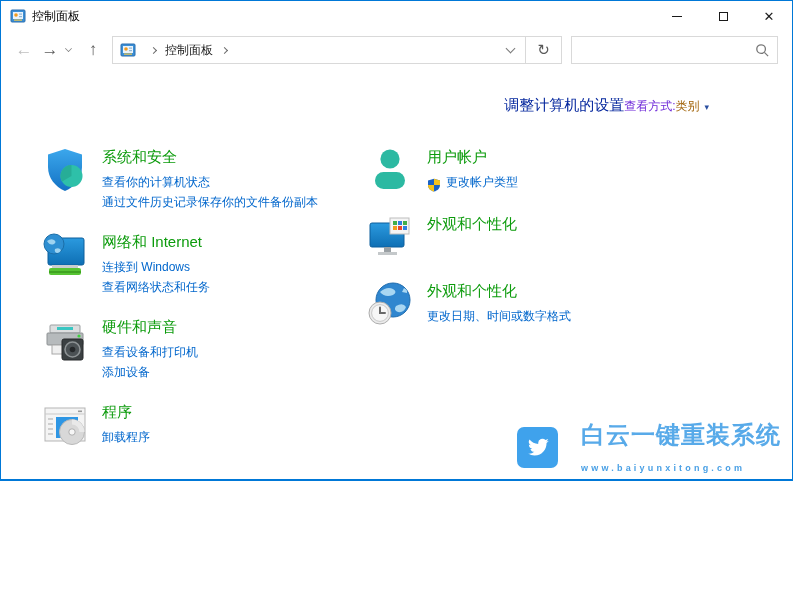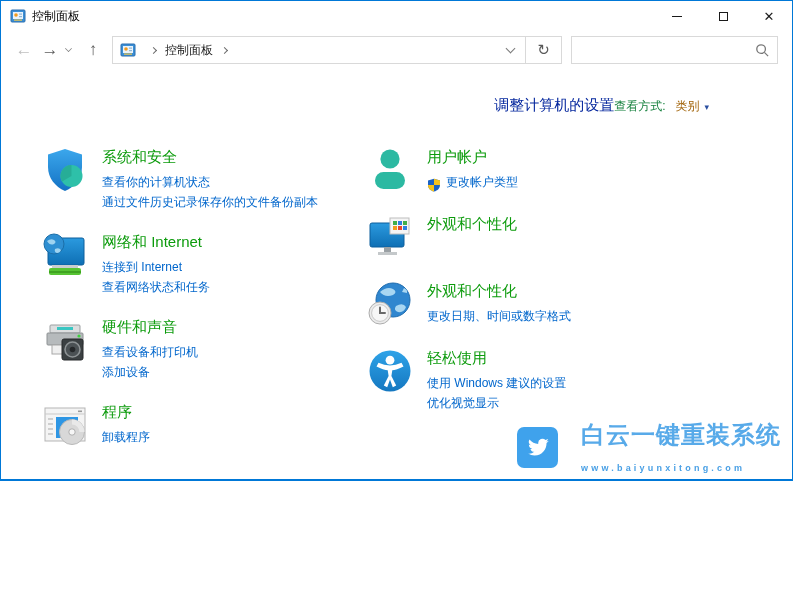--- a/index.html
+++ b/index.html
@@ -40,21 +40,21 @@
     flex:none; width:207px; height:28px; border:1px solid #d9d9d9; background:#fff;
     display:flex; align-items:center;
   }
   .searchbox input { flex:1 1 auto; border:none; outline:none; height:100%; font-size:12px; padding-left:8px; min-width:0; font-family:inherit; }
   .searchbox .mag { flex:none; width:30px; display:flex; align-items:center; justify-content:center; }
   
   .content { padding-top:27px; }
   .head-row { display:flex; justify-content:flex-end; align-items:baseline; padding:0 83px 0 60px; }
   .page-title { font-size:15px; color:#06289E; }
   .view-by { font-size:12px; display:flex; align-items:center; }
-  .view-by .lbl { color:#15803d; margin-right:10px; }
+  .view-by .lbl { color:#6d28d9; }
   .view-by .val { color:#a16207; }
   .view-by .tri { font-size:9px; color:#2a4fa0; margin-left:5px; }
   .cats { margin-top:31px; padding-left:40px; display:grid; grid-template-columns:325px auto; }
   .col { display:flex; flex-direction:column; }
   .cat-item { display:flex; margin-bottom:19px; }
   .cat-icon { width:48px; height:48px; flex:none; margin-right:13px; }
   .cat-text { padding-top:2px; }
   .cat-title { display:block; font-size:15px; color:#0C9B0C; margin-bottom:5px; }
   .cat-link { display:flex; align-items:flex-end; font-size:12px; color:#0066CC; line-height:20px; }
   .uac { width:14px; height:14px; margin-right:5px; flex:none; }
@@ -273,21 +273,21 @@
               </span>
             </div>
           </div>
           <div class="cat-item">
             <svg class="cat-icon">
               <use href="#sym-network-icon" xlink:href="#sym-network-icon"></use>
             </svg>
             <div class="cat-text">
               <span class="cat-title">网络和 Internet</span>
               <span class="cat-link">
-                <span>连接到 Internet</span>
+                <span>连接到 Windows</span>
               </span>
               <span class="cat-link">
                 <span>查看网络状态和任务</span>
               </span>
             </div>
           </div>
           <div class="cat-item">
             <svg class="cat-icon">
               <use href="#sym-hardware-sound-icon" xlink:href="#sym-hardware-sound-icon"></use>
             </svg>
@@ -337,34 +337,20 @@
             </div>
           </div>
           <div class="cat-item">
             <svg class="cat-icon">
               <use href="#sym-clock-region-icon" xlink:href="#sym-clock-region-icon"></use>
             </svg>
             <div class="cat-text">
               <span class="cat-title">外观和个性化</span>
               <span class="cat-link">
                 <span>更改日期、时间或数字格式</span>
-              </span>
-            </div>
-          </div>
-          <div class="cat-item">
-            <svg class="cat-icon">
-              <use href="#sym-ease-of-access-icon" xlink:href="#sym-ease-of-access-icon"></use>
-            </svg>
-            <div class="cat-text">
-              <span class="cat-title">轻松使用</span>
-              <span class="cat-link">
-                <span>使用 Windows 建议的设置</span>
-              </span>
-              <span class="cat-link">
-                <span>优化视觉显示</span>
               </span>
             </div>
           </div>
         </div>
     </div>
   </div>
 
   <div class="watermark">
     <span class="wm-badge">
       <svg width="30" height="30">

